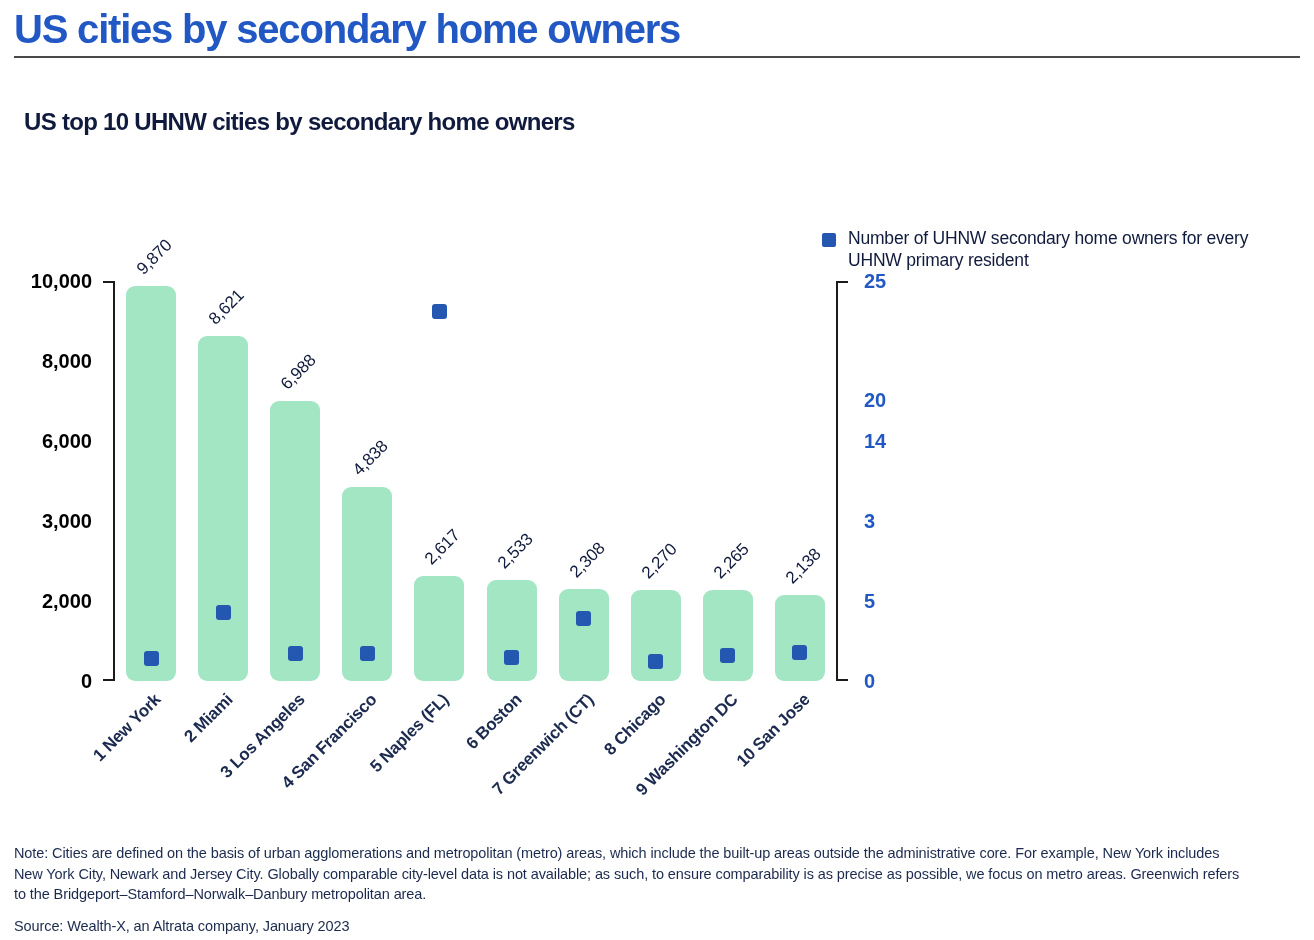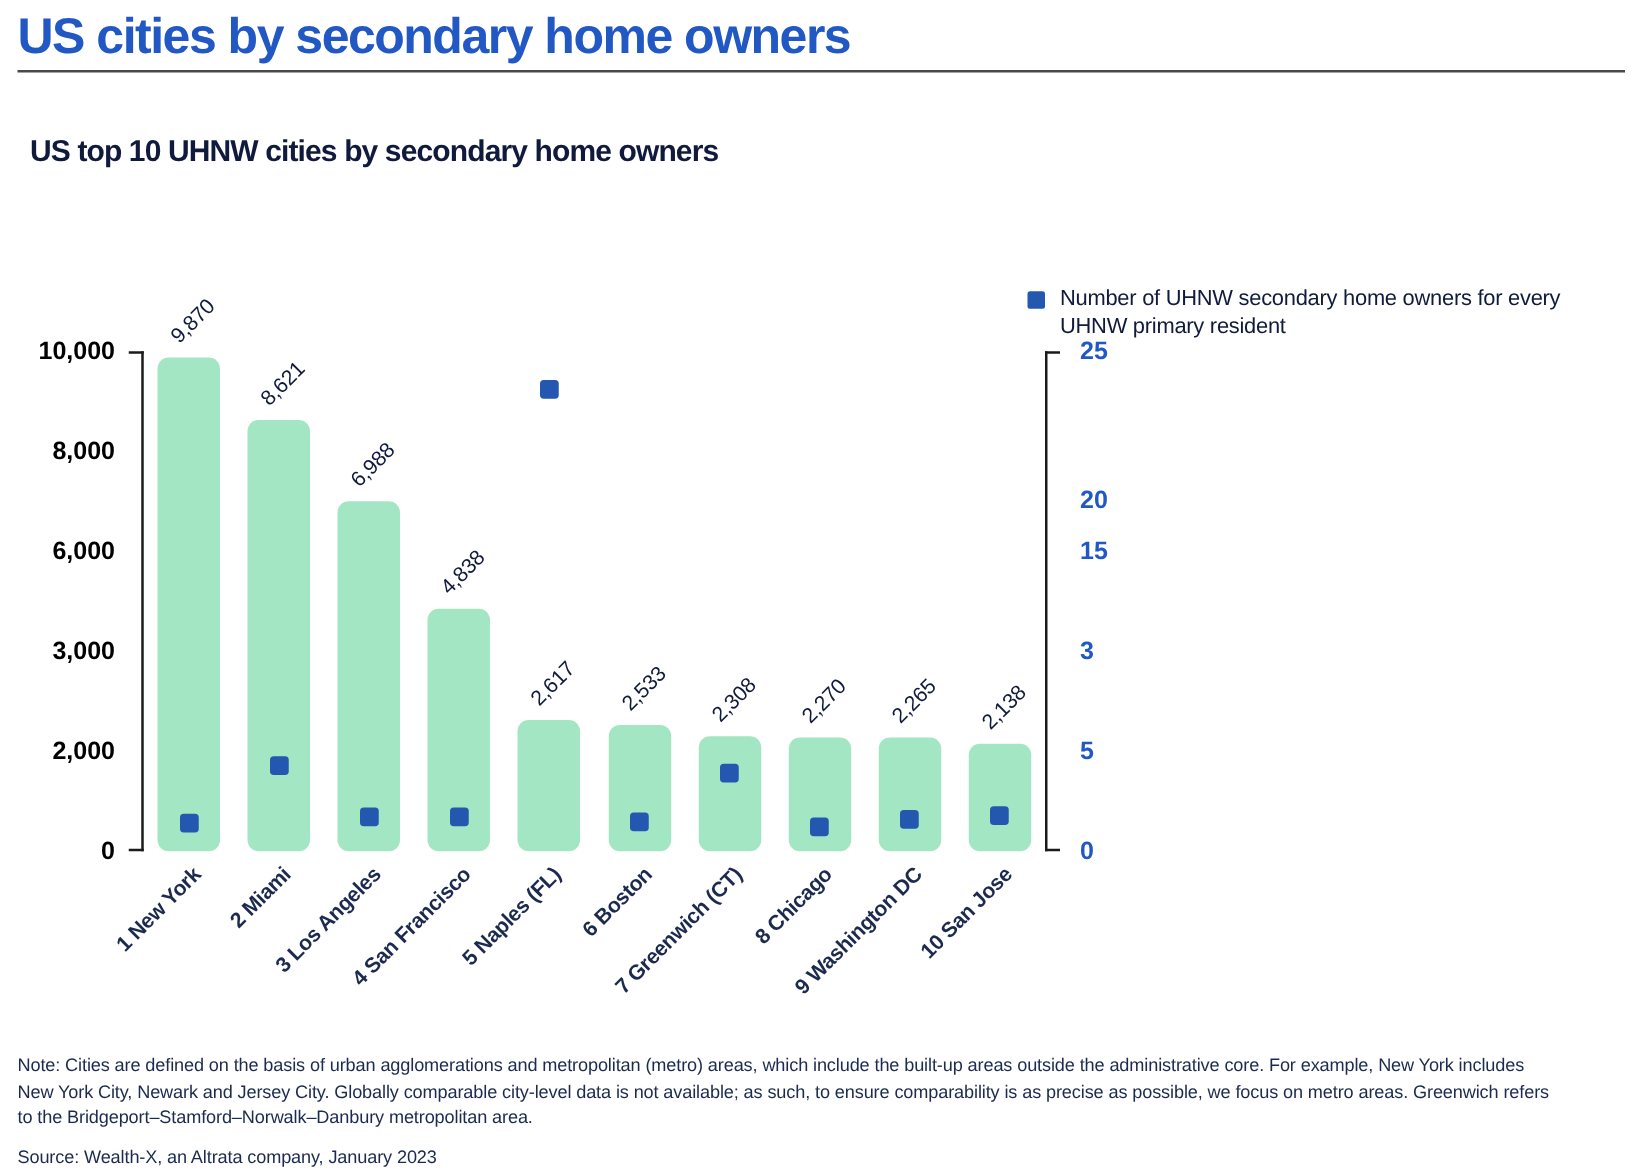--- a/index.html
+++ b/index.html
@@ -138,21 +138,21 @@
       <div class="tick tick-left" style="top: 150px;">6,000</div>
       <div class="tick tick-left" style="top: 70px;">8,000</div>
       <div class="tick tick-left" style="top: -10px;">10,000</div>
     </div>
   <div class="axis-left"></div>
   <div class="axis-right"></div>
   <div class="ticks-right" id="ticks-right">
       <div class="tick tick-right" style="top: 390px;">0</div>
       <div class="tick tick-right" style="top: 310px;">5</div>
       <div class="tick tick-right" style="top: 230px;">3</div>
-      <div class="tick tick-right" style="top: 150px;">15</div>
+      <div class="tick tick-right" style="top: 150px;">14</div>
       <div class="tick tick-right" style="top: 83px; margin-top: 26px;">20</div>
       <div class="tick tick-right" style="top: -10px;">25</div>
     </div>
 
   <div class="plot" id="plot">
       <div class="bar-col" style="left: 11.05px; width: 50px; height: 400px;">
         <div class="bar" style="height: 394.8px;"></div>
         <div class="bar-value" style="left: 21px; bottom: 401.8px;">9,870</div>
         <div class="marker" style="left: 17.5px; bottom: 14.9px;"></div>
       </div>

